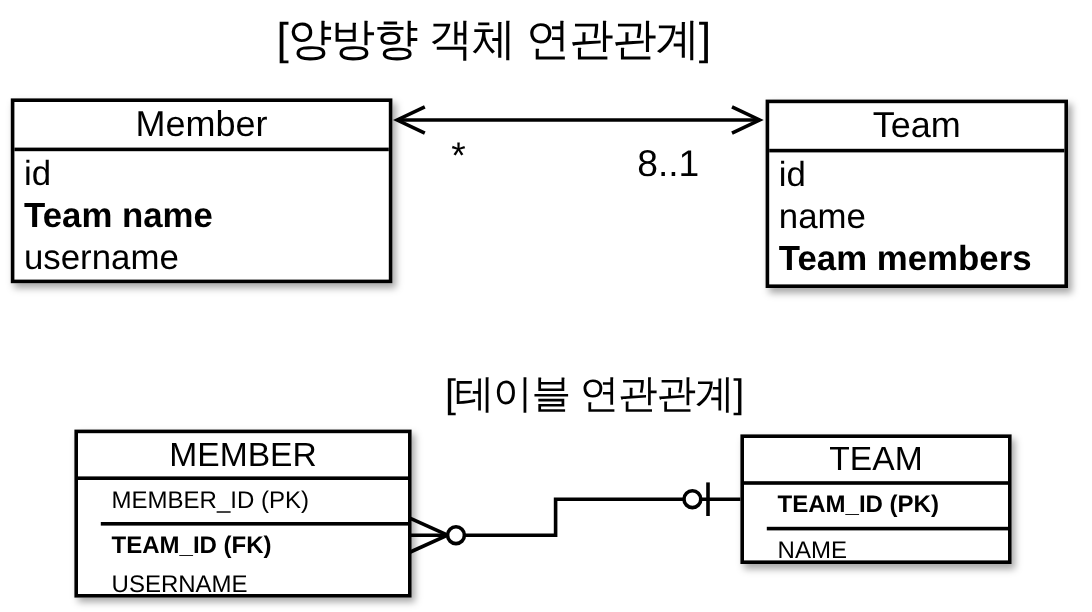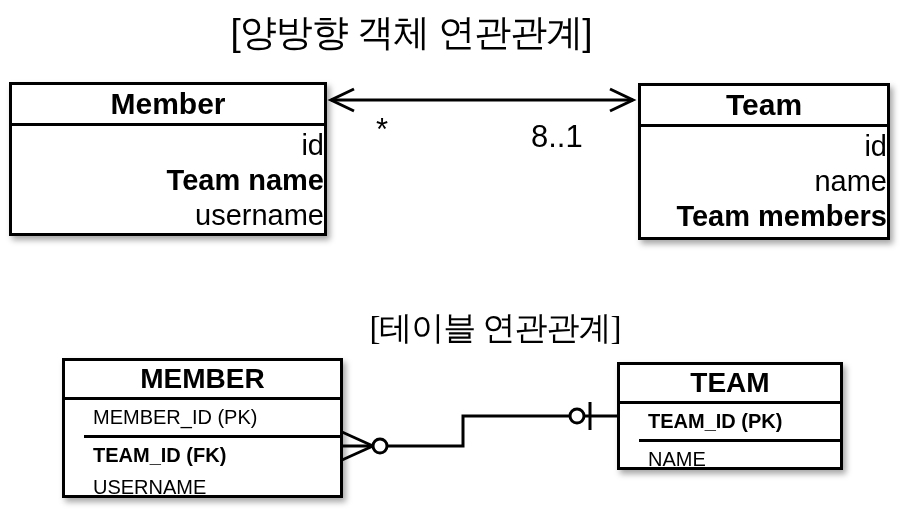--- a/index.html
+++ b/index.html
@@ -7,36 +7,36 @@
   body { font-family:"Liberation Sans", sans-serif; color:#000; }
   .canvas {
     position:relative; width:910px; height:510px; background:#ffffff;
     overflow:hidden;
   }
   .section-title {
     position:absolute; text-align:center; font-weight:500;
     letter-spacing:-1px; white-space:nowrap; color:#000;
   }
   .title-object { top:8px; left:0; width:822px; font-size:37px; }
-  .title-table  { top:306px; left:300px; width:390px; font-size:33px;font-family:Liberation Serif, serif; }
+  .title-table  { top:306px; left:300px; width:390px; font-size:33px; }
 
   .box {
     position:absolute; background:#fff; border:3px solid #000;
     box-shadow:3px 4px 6px rgba(0,0,0,0.35);
   }
   .box-header {
-    text-align:center; font-weight:bold; border-bottom:3px solid #000;
+    text-align:center; font-weight:normal; border-bottom:3px solid #000;
     white-space:nowrap; overflow:hidden;
   }
   .row { white-space:nowrap; }
   .bold { font-weight:bold; }
 
   
   .class-box .box-header { font-size:30px; line-height:38px; }
-  .class-box .row { font-size:29px; line-height:35px; padding-left:26px;text-align:right; }
+  .class-box .row { font-size:29px; line-height:35px; padding-left:8px; }
   .class-member { left:9px;  top:82px; width:318px; height:154px; }
   .class-team   { left:638px; top:83px; width:252px; height:157px; }
   .class-box .box-body { padding-top:2px; }
 
   
   .table-box .box-header { font-size:28px; line-height:36px; }
   .table-box .row { font-size:20px; line-height:32px; padding-left:9px;margin-left:19px; }
   .table-member { left:62px;  top:358px; width:281px; height:140px; }
   .table-team   { left:617px; top:362px; width:226px; height:108px; }
   .pk-row { border-bottom:3px solid #000; line-height:35px !important; }

